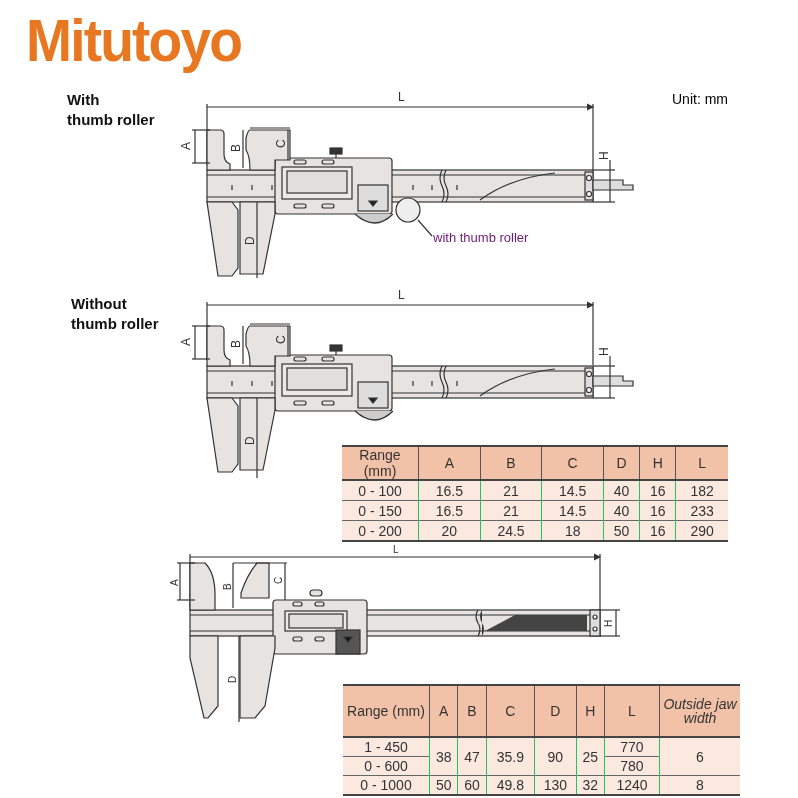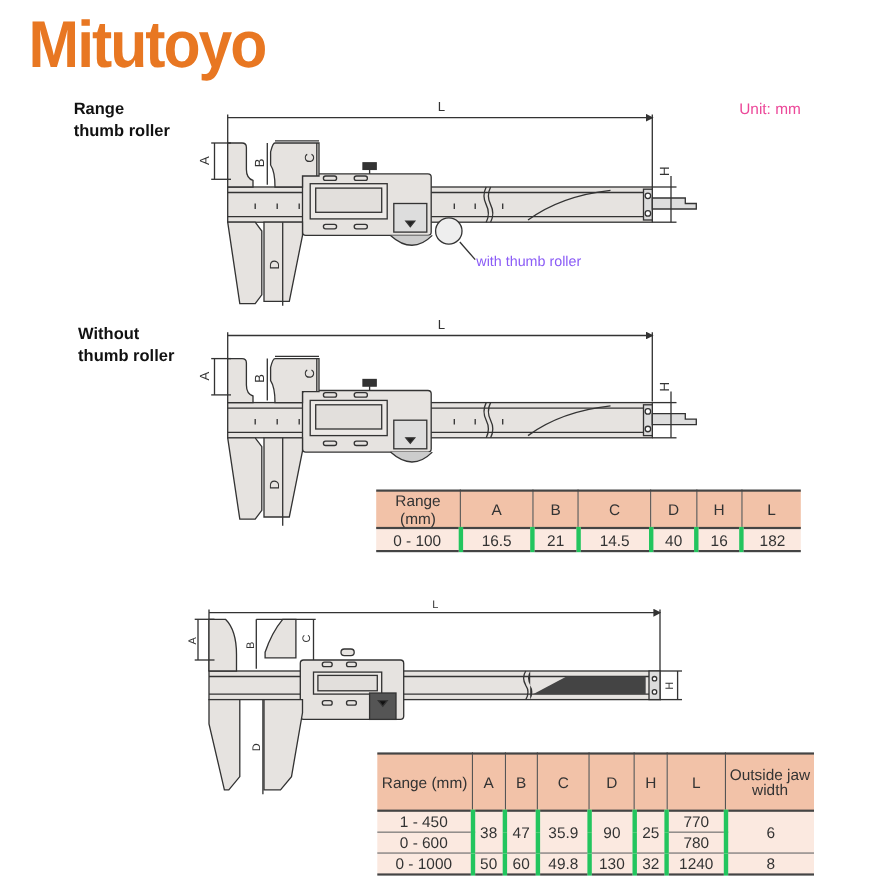--- a/index.html
+++ b/index.html
@@ -1,44 +1,44 @@
 <!DOCTYPE html>
 <html><head>
 <meta charset="utf-8">
 <style>
   html, body { margin:0; padding:0; background:#fff; }
   body { width:798px; height:798px; position:relative; overflow:hidden; font-family:"Liberation Sans", sans-serif; color:#222; }
   .abs { position:absolute; }
   .logo { left:26px; top:6px; font-family:"Liberation Sans", sans-serif; font-weight:bold; font-size:60px; color:#e87722; letter-spacing:-2px; line-height:70px; transform:scaleX(0.92); transform-origin:left top; }
   .section-label { font-weight:bold; font-size:15px; line-height:20px; color:#111; }
-  .unit { font-size:14px; color:#ec4899; }
-  .callout { font-size:13px; color:#8b5cf6; }
+  .unit { font-size:14px; color:#000000; }
+  .callout { font-size:13px; color:#701a75; }
   svg text { font-family:"Liberation Sans", sans-serif; }
   table.spec { border-collapse:collapse; font-size:14px; color:#333; position:absolute; }
   table.spec th { background:#f2c2a8; font-weight:normal; border-left:1px solid #555; padding:0; text-align:center; }
-  table.spec td { background:#fbe9e0; border-left:4px solid #22c55e; border-top:1px solid #666; padding:0; text-align:center; }
+  table.spec td { background:#fbe9e0; border-left:1px solid #22c55e; border-top:1px solid #666; padding:0; text-align:center; }
   table.spec th:first-child, table.spec td:first-child { border-left:none; }
   table.spec { border-top:2px solid #444; border-bottom:2px solid #444;border-radius:25px; }
   table.spec thead tr { border-bottom:2px solid #444; }
   #t1 { left:342px; top:445px; width:386px; }
   #t1 th, #t1 td { height:19px; }
   #t1 th:nth-child(1){ width:76px; }
   #t2 { left:343px; top:684px; width:397px; }
   #t2 th { height:50px; }
   #t2 td { height:18px; }
   #t2 th:nth-child(1){ width:86px; }
-  #t2 th:nth-child(8){ width:80px; line-height:14px; }
+  #t2 th:nth-child(8){ width:80px; line-height:14px;font-style:italic; }
 </style>
 </head>
 <body>
 
 <div class="abs logo">Mitutoyo</div>
 
 <div class="abs section-label" style="left:67px;top:90px;">
-  <div>Range</div>
+  <div>With</div>
   <div>thumb roller</div>
 </div>
 <div class="abs section-label" style="left:71px;top:294px;">
   <div>Without</div>
   <div>thumb roller</div>
 </div>
 <div class="abs unit" style="left:672px;top:91px;">Unit: mm</div>
 
 <svg class="abs" style="left:0;top:0;" width="798" height="798">
   <defs>
@@ -245,20 +245,38 @@
   <tbody>
     <tr>
       <td>0 - 100</td>
         <td>16.5</td>
         <td>21</td>
         <td>14.5</td>
         <td>40</td>
         <td>16</td>
         <td>182</td>
     </tr>
+    <tr>
+      <td>0 - 150</td>
+        <td>16.5</td>
+        <td>21</td>
+        <td>14.5</td>
+        <td>40</td>
+        <td>16</td>
+        <td>233</td>
+    </tr>
+    <tr>
+      <td>0 - 200</td>
+        <td>20</td>
+        <td>24.5</td>
+        <td>18</td>
+        <td>50</td>
+        <td>16</td>
+        <td>290</td>
+    </tr>
   </tbody>
 </table>
 
 <table class="spec" id="t2">
   <thead>
     <tr>
       <th>Range (mm)</th>
       <th>A</th>
       <th>B</th>
       <th>C</th>

